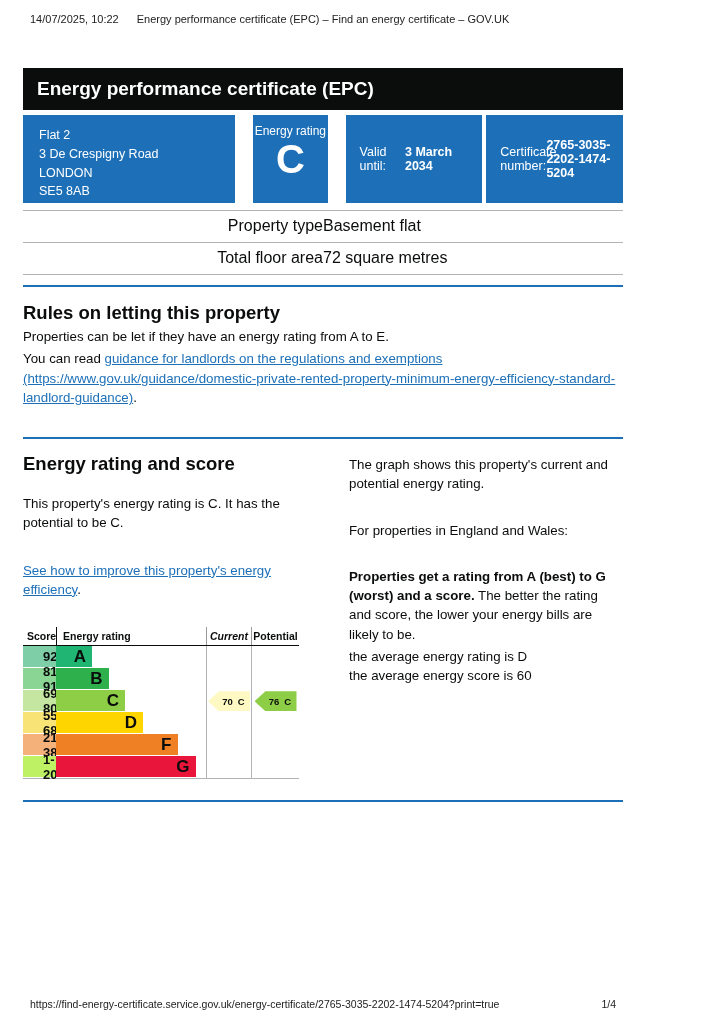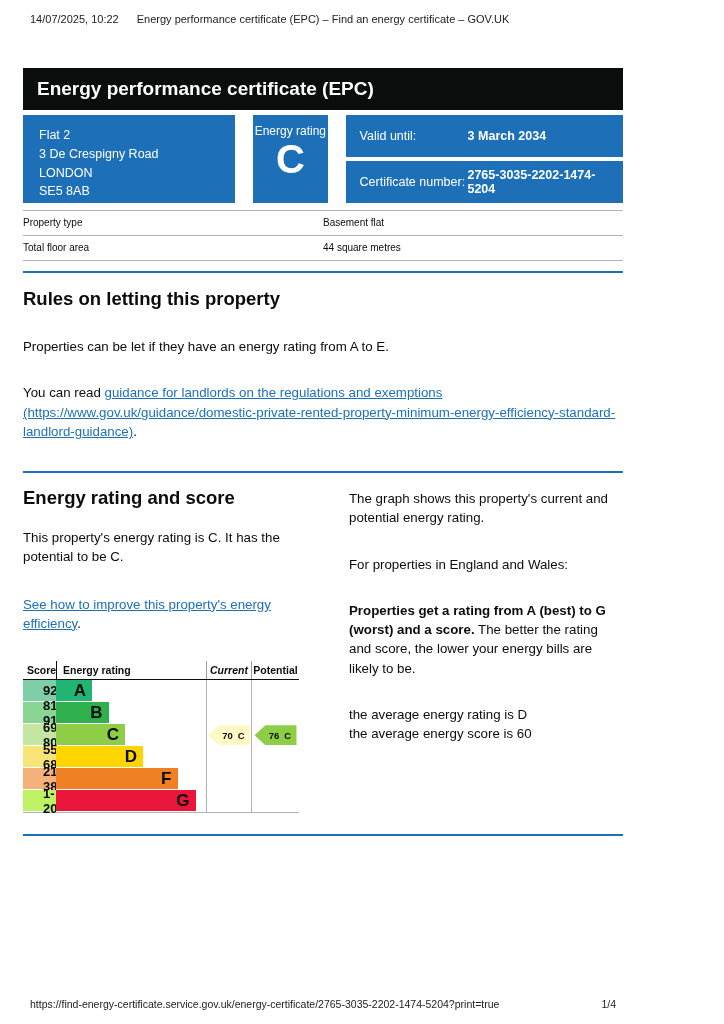--- a/index.html
+++ b/index.html
@@ -17,38 +17,38 @@
 
   .content { width:600px; margin:0 auto; padding-top:68px; }
 
   .banner { background:#0b0c0c; color:#fff; padding:10px 14px; font-size:19px; font-weight:bold; }
 
   .summary-row { display:flex; gap:18px; margin-top:5px; height:88px; }
   .address-box { width:221px; background:#1d70b8; color:#fff; padding:11px 16px; font-size:12.5px; line-height:1.5; }
   .rating-box { width:78px; background:#1d70b8; color:#fff; text-align:center; padding-top:9px; }
   .rating-box .rb-label { font-size:12px; }
   .rating-box .rb-value { font-size:40px; font-weight:bold; line-height:1.05; }
-  .validity-box { width:291px; display:flex; flex-direction:column; gap:4px; }
+  .validity-box { width:291px; display:flex; gap:4px; }
   .validity-row { background:#1d70b8; color:#fff; flex:1; display:flex; align-items:center; font-size:12.5px; }
   .validity-row .vr-label { width:44%; padding-left:14px; }
   .validity-row .vr-value { font-weight:bold; }
 
-  .kv-table { margin-top:7px; border-top:1px solid #b1b4b6; font-size:10px; }
+  .kv-table { margin-top:7px; border-top:1px solid #b1b4b6; font-size:16px;text-align:right; }
   .kv-row { display:flex; border-bottom:1px solid #b1b4b6; padding:6px 0 7px; }
   .kv-key { width:50%; }
 
   .divider { height:2px; background:#1d70b8; border:0; }
   .div1 { margin-top:10px; }
   .div2 { margin-top:30px; }
   .div3 { margin-top:21px; }
 
   h2 { font-size:18.5px; font-weight:bold; }
   .rules-h { margin-top:15px; }
   p { font-size:13.3px; line-height:1.45; }
-  .p-std { margin-top:27px; }
+  .p-std { margin-top:3px; }
   a { color:#1d70b8; text-decoration:underline; }
   .wrapurl { overflow-wrap:anywhere; }
 
   .columns { display:flex; gap:40px; margin-top:14px; }
   .col-left { width:286px; }
   .col-right { flex:1; }
   .col-right .p-gap { margin-top:27px; }
   .col-right .p-first { margin-top:2px; }
   .b { font-weight:bold; }
   .improve-p { margin-top:28px; }
@@ -109,21 +109,21 @@
       </div>
     </div>
 
     <div class="kv-table">
       <div class="kv-row">
         <span class="kv-key">Property type</span>
         <span class="kv-val">Basement flat</span>
       </div>
       <div class="kv-row">
         <span class="kv-key">Total floor area</span>
-        <span class="kv-val">44 square metres</span>
+        <span class="kv-val">72 square metres</span>
       </div>
     </div>
 
     <hr class="divider div1">
 
     <h2 class="rules-h">Rules on letting this property</h2>
     <p class="p-std">Properties can be let if they have an energy rating from A to E.</p>
     <p class="p-std wrapurl"><span>You can read </span><a href="#">guidance for landlords on the regulations and exemptions</a> <a href="#">(https://www.gov.uk/guidance/domestic-private-rented-property-minimum-energy-efficiency-standard-landlord-guidance)</a><span>.</span></p>
 
     <hr class="divider div2">

